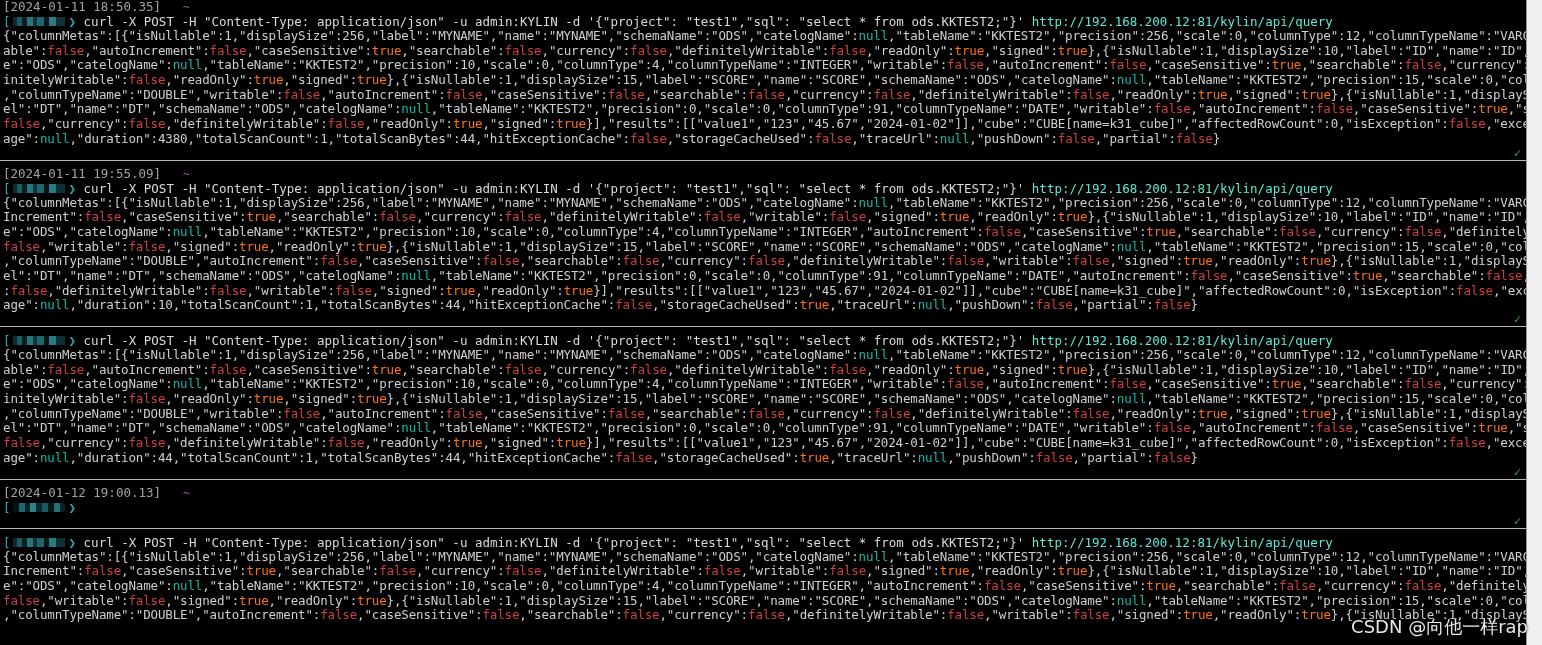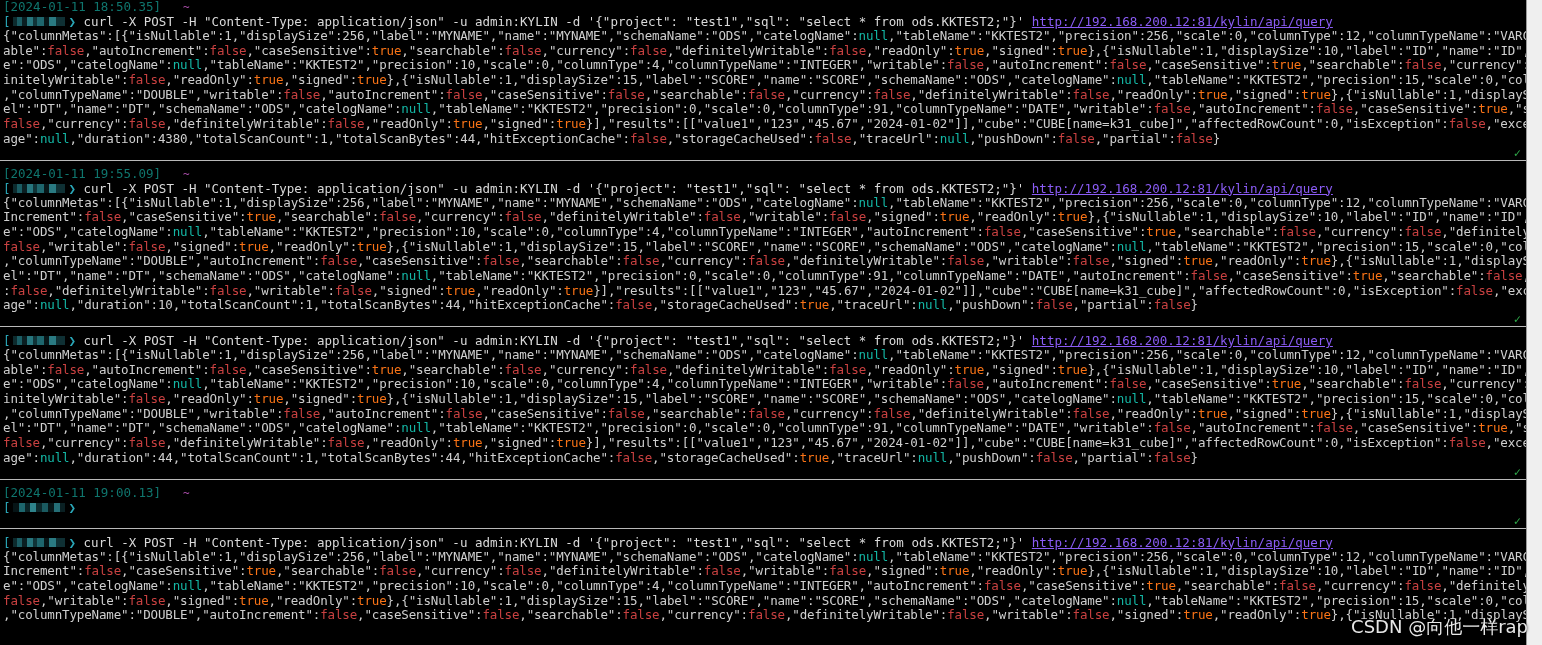--- a/index.html
+++ b/index.html
@@ -13,21 +13,21 @@
   }
   .block{position:relative;}
   .sep{
     height:1px;background:#b9b9b9;margin:0;width:1527px;
   }
   .gap{height:6px;background:#000;}
   .ts-line{
     height:14px;line-height:14px;font-size:12.5px;white-space:pre;
     padding-left:3px;letter-spacing:0px;
   }
-  .ts{color:#0f766e;}
+  .ts{color:#a3a3a3;}
   .tilde{color:#b050b0;font-size:11px;padding-left:22px;}
   .cmd-line{
     height:15px;line-height:15px;font-size:12.5px;white-space:pre;
     padding-left:3px;color:#d8d8d8;
   }
   .brk{color:#2aa7b8;}
   .redact{
     display:inline-block;width:52px;height:9px;vertical-align:middle;
     margin:0 4px 2px 2px;
     background:
@@ -54,21 +54,21 @@
         #2e838b 33%, #2e838b 45%,
         #0c292c 45%, #0c292c 56%,
         #1a5a60 56%, #1a5a60 68%,
         #071719 68%, #071719 78%,
         #256f77 78%, #256f77 90%,
         #0a2023 90%, #0a2023 100%);
     filter:blur(0.4px);
   }
   .arrow{color:#2aa7b8;font-weight:bold;}
   .cmdtxt{color:#dadada;}
-  .url{color:#8b5cf6;text-decoration:underline;}
+  .url{color:#5eead4;}
   .out-line{
     height:14.7px;line-height:14.7px;font-size:12.5px;white-space:pre;
     padding-left:3px;color:#cfcfcf;letter-spacing:-0.15px;
   }
   .k{color:#cfcfcf;}
   .f{color:#c94141;}
   .t{color:#f97316;}
   .n{color:#14b8a6;}
   .check{
     position:absolute;right:6px;color:#2faa4a;font-size:12px;line-height:12px;
@@ -135,21 +135,21 @@
         <div class="out-line"><span class="k">el":"DT","name":"DT","schemaName":"ODS","catelogName":</span><span class="n">null</span><span class="k">,"tableName":"KKTEST2","precision":0,"scale":0,"columnType":91,"columnTypeName":"DATE","writable":</span><span class="f">false</span><span class="k">,"autoIncrement":</span><span class="f">false</span><span class="k">,"caseSensitive":</span><span class="t">true</span><span class="k">,"searchable":</span></div>
         <div class="out-line"><span class="k"></span><span class="f">false</span><span class="k">,"currency":</span><span class="f">false</span><span class="k">,"definitelyWritable":</span><span class="f">false</span><span class="k">,"readOnly":</span><span class="t">true</span><span class="k">,"signed":</span><span class="t">true</span><span class="k">}],"results":[["value1","123","45.67","2024-01-02"]],"cube":"CUBE[name=k31_cube]","affectedRowCount":0,"isException":</span><span class="f">false</span><span class="k">,"exceptionMess</span></div>
         <div class="out-line"><span class="k">age":</span><span class="n">null</span><span class="k">,"duration":44,"totalScanCount":1,"totalScanBytes":44,"hitExceptionCache":</span><span class="f">false</span><span class="k">,"storageCacheUsed":</span><span class="t">true</span><span class="k">,"traceUrl":</span><span class="n">null</span><span class="k">,"pushDown":</span><span class="f">false</span><span class="k">,"partial":</span><span class="f">false</span><span class="k">}</span></div>
         <div class="check-line">
           <span class="check">✓</span>
         </div>
       </div>
       <div class="sep"></div>
       <div class="gap"></div>
       <div class="block">
-        <div class="ts-line"><span class="ts">[2024-01-11 19:00.13]</span><span class="tilde">~</span></div>
+        <div class="ts-line"><span class="ts">[2024-01-12 19:00.13]</span><span class="tilde">~</span></div>
         <div class="cmd-line"><span class="brk">[</span><span class="redact2"></span><span class="arrow">❯</span></div>
         <div class="check-line">
           <span class="check">✓</span>
         </div>
       </div>
       <div class="sep"></div>
       <div class="gap"></div>
       <div class="block">
         <div class="cmd-line"><span class="brk">[</span><span class="redact"></span><span class="arrow">❯</span> <span class="cmdtxt">curl -X POST -H "Content-Type: application/json" -u admin:KYLIN -d '{"project": "test1","sql": "select * from ods.KKTEST2;"}'</span> <span class="url">http://192.168.200.12:81/kylin/api/query</span></div>
         <div class="out-line"><span class="k">{"columnMetas":[{"isNullable":1,"displaySize":256,"label":"MYNAME","name":"MYNAME","schemaName":"ODS","catelogName":</span><span class="n">null</span><span class="k">,"tableName":"KKTEST2","precision":256,"scale":0,"columnType":12,"columnTypeName":"VARCHAR","auto</span></div>

